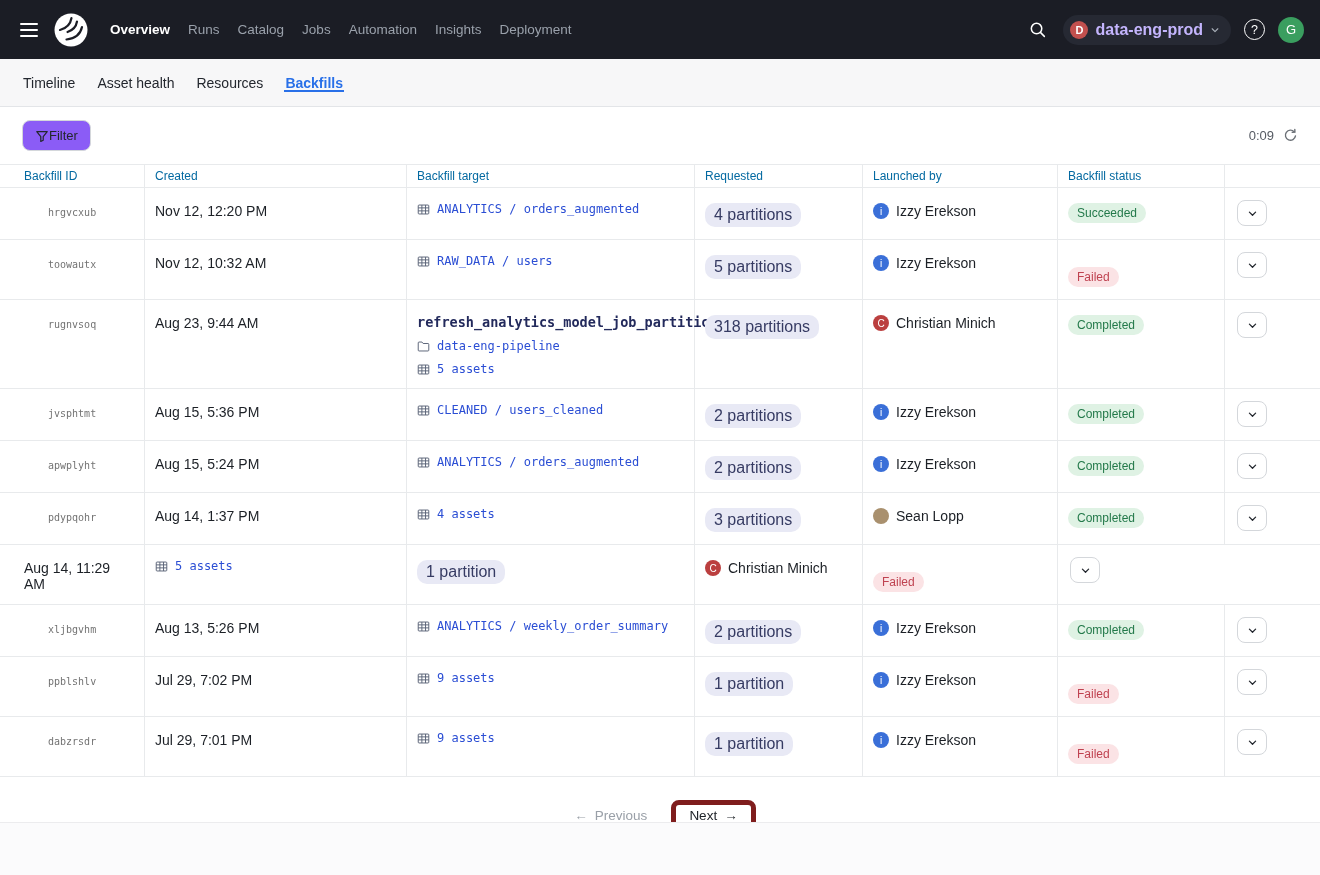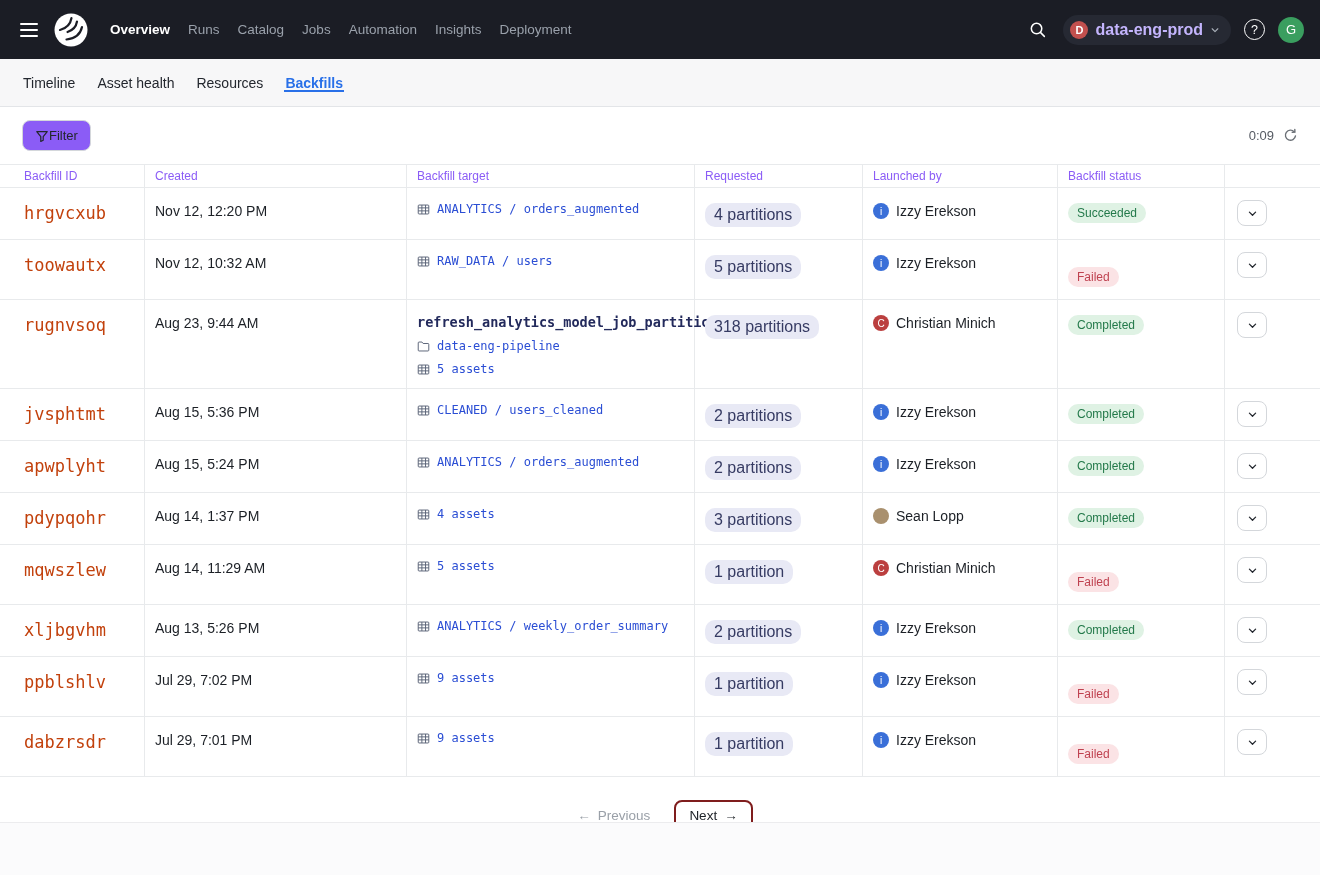--- a/index.html
+++ b/index.html
@@ -33,29 +33,29 @@
 
   
   .toolbar { height:57px; display:flex; align-items:center; padding:0 22px; background:#ffffff; }
   .filter-btn { display:flex; align-items:center; gap:0; border:1px solid #d4d7db; background:#8b5cf6; border-radius:8px; height:31px; padding:0 12px; font-size:13px; color:#23272e; }
   .f-icon, .r-icon { display:flex; align-items:center; }
   .toolbar-right { margin-left:auto; display:flex; align-items:flex-end; gap:9px; color:#565b63; font-size:13px; }
 
   
   .thead, .trow { display:grid; grid-template-columns:145px 262px 288px 168px 195px 167px 95px; }
   .thead { border-top:1px solid #e8eaec; border-bottom:1px solid #e8eaec; height:24px; }
-  .th { font-size:12px; color:#8b5cf6; display:flex; align-items:center; padding:0 10px; border-right:1px solid #e8eaec; overflow:hidden; white-space:nowrap; }
+  .th { font-size:12px; color:#0369a1; display:flex; align-items:center; padding:0 10px; border-right:1px solid #e8eaec; overflow:hidden; white-space:nowrap; }
   .th:first-child { padding-left:24px; }
   .th:last-child { border-right:none; }
   .trow { border-bottom:1px solid #e8eaec; min-height:52px; }
   .trow:last-child { min-height:60px; }
   .cell { padding:15px 10px 12px 10px; border-right:1px solid #e8eaec; font-size:14px; color:#1c2026; }
   .cell:first-child { padding-left:24px; }
   .cell:last-child { border-right:none; }
-  .id-link { font-family:"DejaVu Sans Mono", monospace; font-size:17px; color:#c2410c; }
+  .id-link { font-family:"DejaVu Sans Mono", monospace; font-size:10px; color:#737373;margin-left:24px; }
   .target-cell { padding-top:14px; }
   .target-line { display:flex; align-items:center; gap:7px; }
   .target-line + .target-line { margin-top:9px; }
   .t-icon { display:flex; align-items:center; color:#5b6578; }
   .asset-link { font-family:"DejaVu Sans Mono", monospace; font-size:12px; color:#2b4ed4; }
   .sub-link { font-family:"DejaVu Sans Mono", monospace; font-size:12px; color:#2b4ed4; }
   .job-title { font-family:"DejaVu Sans Mono", monospace; font-size:13.5px; font-weight:bold; color:#232a5c; }
   .badge { display:inline-block; background:#e8e9f5; color:#363b63; font-size:16px; border-radius:10px; padding:3px 9px; white-space:nowrap; }
   .status { display:inline-block; font-size:12px; border-radius:10px; padding:3px 9px; white-space:nowrap; }
   .status.success { background:#dff2e4; color:#23794a; }
@@ -63,21 +63,21 @@
   .person { display:flex; align-items:center; gap:7px; }
   .pavatar { width:16px; height:16px; border-radius:50%; color:#fff; font-size:10px; display:flex; align-items:center; justify-content:center; flex:0 0 16px; }
   .pname { font-size:14px; color:#1c2026; white-space:nowrap; }
   .action-cell { padding:12px 0 0 12px; }
   .action-btn { width:30px; height:26px; border:1px solid #d4d7db; border-radius:8px; background:#fff; display:flex; align-items:center; justify-content:center; color:#23272e; }
 
   
   .pagination { display:flex; justify-content:center; align-items:center; gap:14px; padding-top:23px; }
   .page-btn { display:flex; align-items:center; gap:7px; font-size:13.5px; height:30px; }
   .page-btn.prev { background:transparent; border:none; color:#9aa0a8; padding:0 10px; }
-  .page-btn.next { background:#fff; border:2px solid #7f1d1d; border-radius:8px; color:#1c2026; padding:0 13px; }
+  .page-btn.next { background:#fff; border:5px solid #7f1d1d; border-radius:8px; color:#1c2026; padding:0 13px; }
   .footer-strip { position:absolute; left:0; right:0; top:822px; height:53px; background:#fbfbfc; border-top:1px solid #ececee; }
 </style>
 </head>
 <body>
 
 <header class="navbar">
   <button class="hamburger">
       <span></span>
       <span></span>
       <span></span>
@@ -357,21 +357,20 @@
           <button class="action-btn">
             <span style="display: flex;">
               <svg width="11" height="11" viewBox="0 0 16 16">
                 <path d="M3.5 6l4.5 4.5L12.5 6" fill="none" stroke="currentColor" stroke-width="1.8" stroke-linecap="round" stroke-linejoin="round"></path>
               </svg>
             </span>
           </button>
         </div>
       </div>
       <div class="trow">
-        <div class="cell"><a class="id-link">mqwszlew</a></div>
         <div class="cell">Aug 14, 11:29 AM</div>
         <div class="cell target-cell">
           <div class="target-line">
             <span class="t-icon">
               <svg width="13" height="13" viewBox="0 0 16 16">
                 <rect x="1.5" y="2.5" width="13" height="11" rx="1" fill="none" stroke="currentColor" stroke-width="1.2"></rect>
                 <path d="M1.5 6h13M1.5 9.7h13M6 2.5v11M10.5 2.5v11" stroke="currentColor" stroke-width="1.2" fill="none"></path>
               </svg>
             </span>
             <a class="asset-link">5 assets</a>

